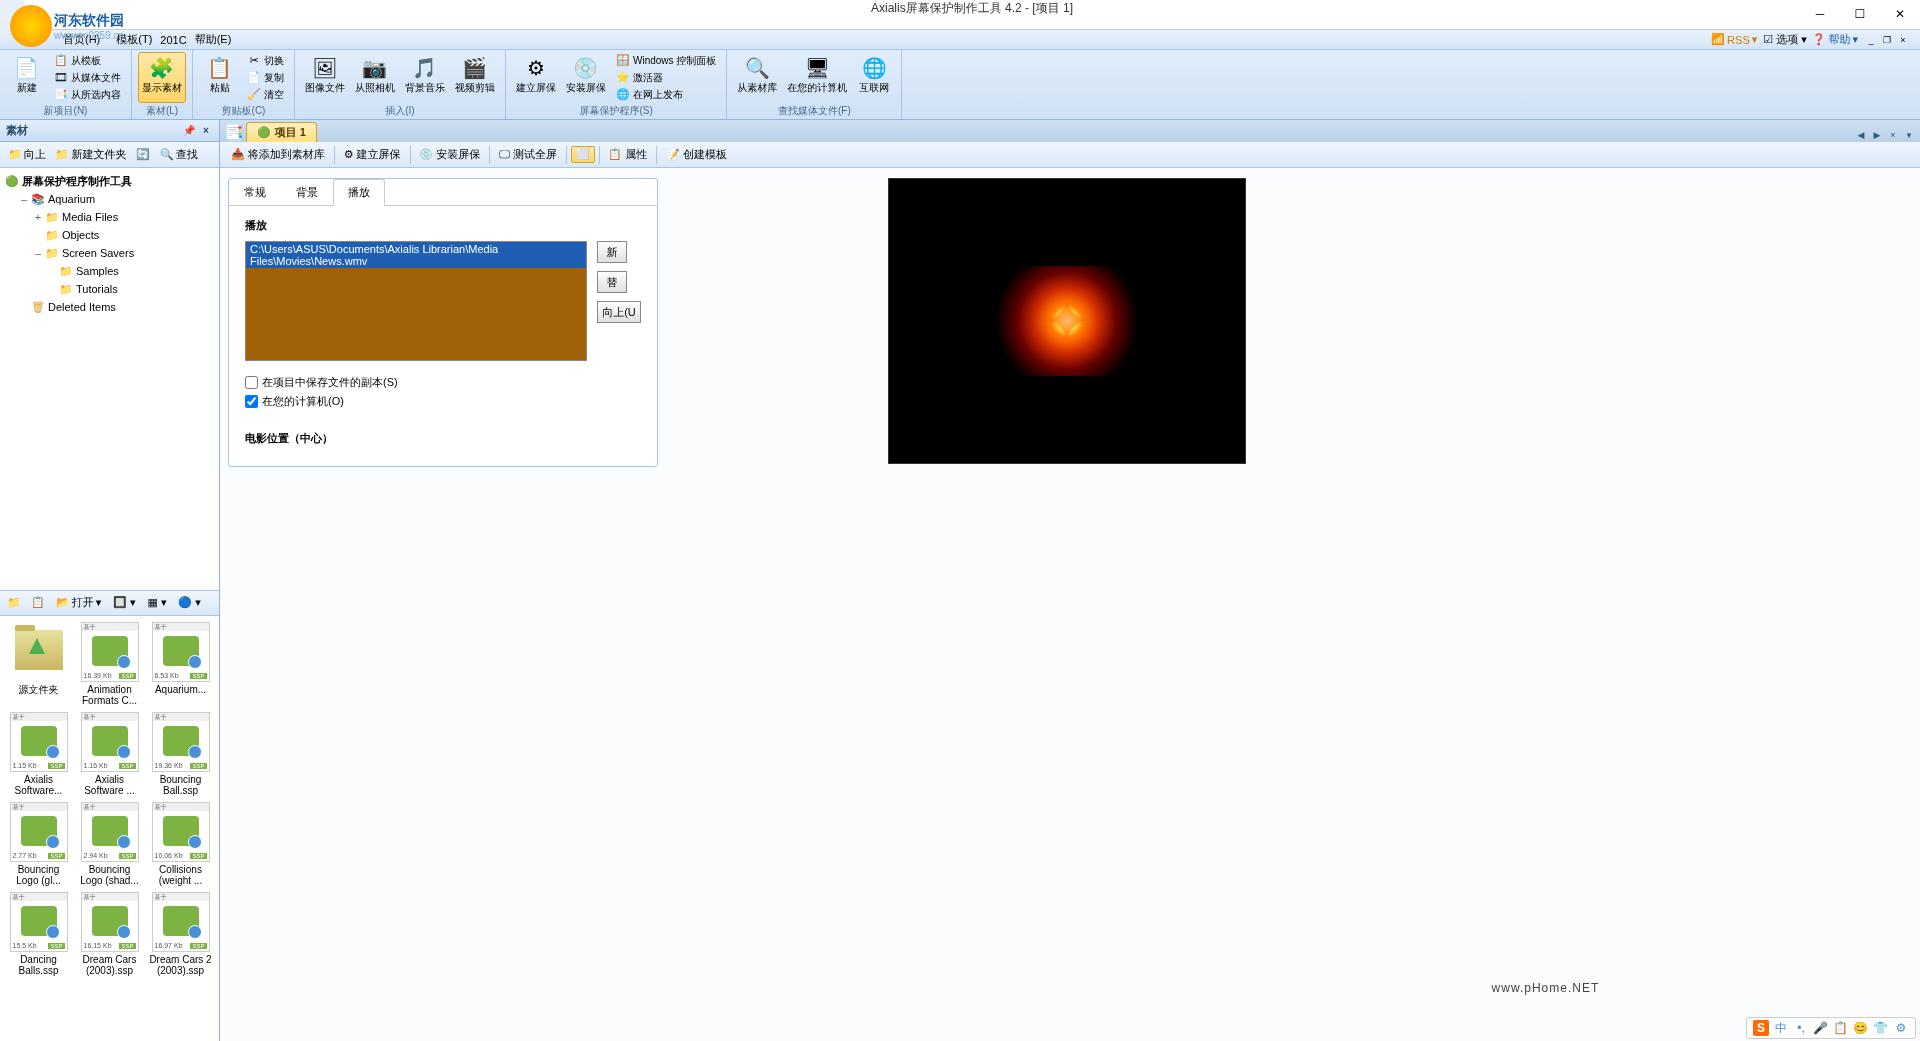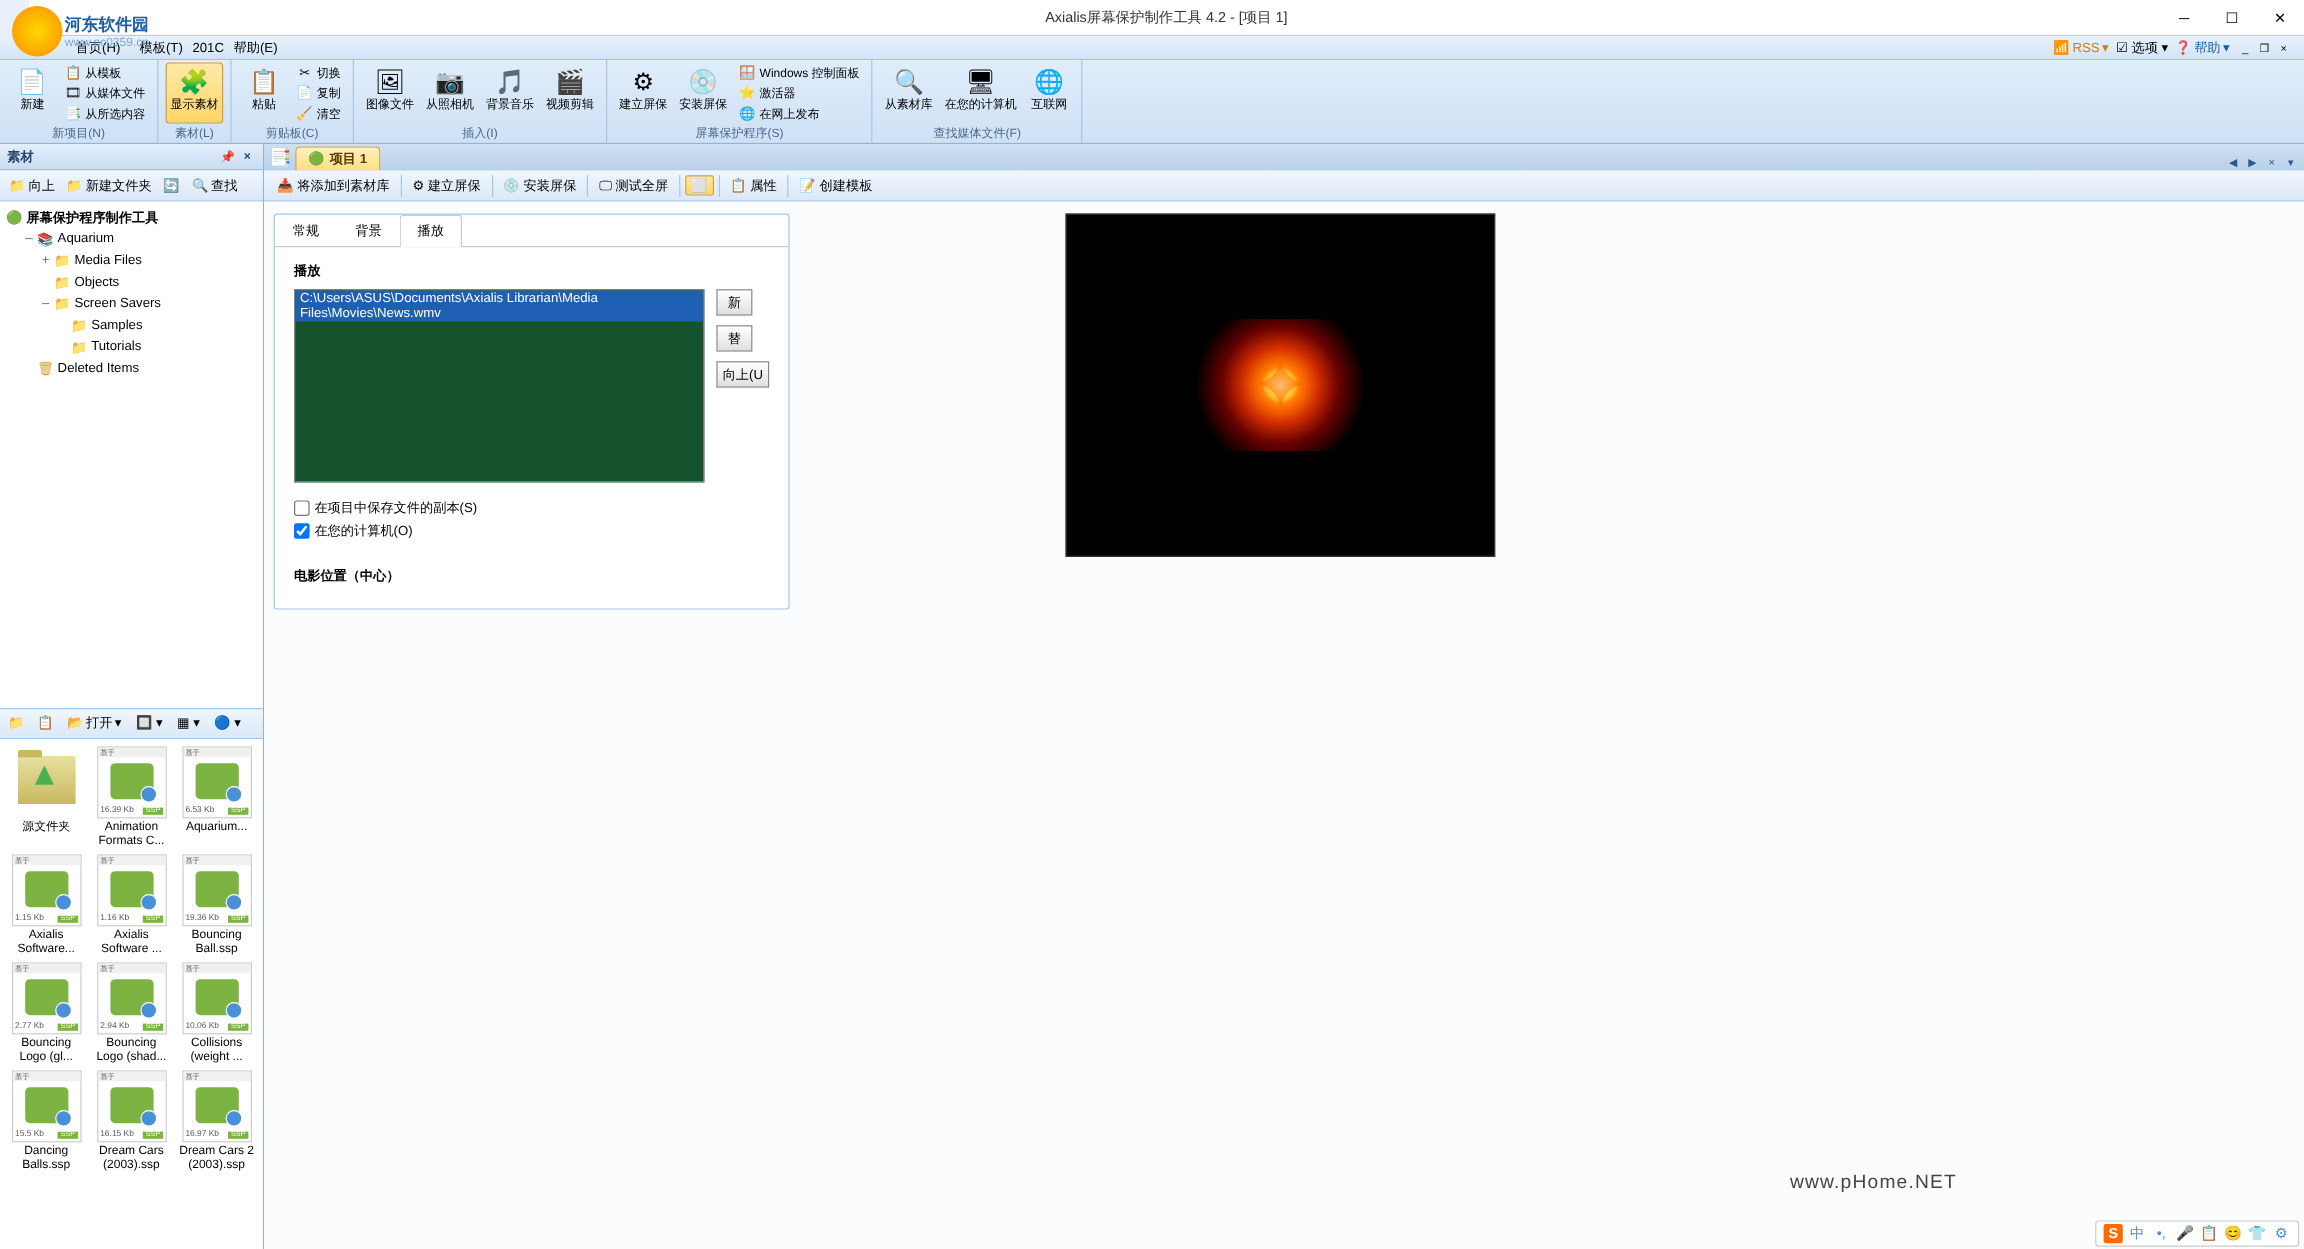--- a/index.html
+++ b/index.html
@@ -1,19 +1,19 @@
 <!DOCTYPE html>
 <html><head>
 <meta charset="utf-8">
 <style>
 * { margin: 0; padding: 0; box-sizing: border-box; font-family: "Microsoft YaHei", "SimSun", sans-serif; }
 body { width: 1920px; height: 1041px; background: #e8f0fa; overflow: hidden; position: relative; }
 
 
-.titlebar { height: 30px; background: #fff; display: flex; align-items: center; border-bottom: 1px solid #ccc; position: relative; margin-left: 24px; }
+.titlebar { height: 30px; background: #fff; display: flex; border-bottom: 1px solid #ccc; position: relative; margin-left: 24px; }
 .titlebar .title { position: absolute; left: 50%; transform: translateX(-50%); font-size: 12px; color: #333; }
 .titlebar .win-controls { margin-left: auto; display: flex; }
 .titlebar .win-btn { width: 40px; height: 28px; display: flex; align-items: center; justify-content: center; cursor: pointer; font-size: 12px; }
 
 .watermark { position: absolute; top: 5px; left: 10px; z-index: 100; display: flex; align-items: center; text-align: center; }
 .watermark .wm-icon { width: 42px; height: 42px; background: radial-gradient(circle, #ffd700, #ff8c00); border-radius: 50%; position: relative; }
 .watermark .wm-text { margin-left: 2px; }
 .watermark .wm-cn { font-size: 14px; font-weight: bold; color: #1a5fa6; }
 .watermark .wm-url { font-size: 10px; color: #7aa8d6; }
 
@@ -90,38 +90,38 @@
 
 .workspace { flex: 1; display: flex; background: #fafcfe; }
 .prop-panel { width: 440px; padding: 10px 0 0 8px; }
 .prop-card { width: 430px; border: 1px solid #a8c5e6; background: #fff; border-radius: 3px; }
 .prop-tabs { display: flex; border-bottom: 1px solid #ccc; }
 .prop-tab { padding: 5px 14px; font-size: 11px; cursor: pointer; border: 1px solid transparent; border-bottom: none; }
 .prop-tab.active { background: #fff; border-color: #ccc; border-radius: 3px 3px 0 0; margin-bottom: -1px; }
 .prop-body { padding: 12px 16px; font-size: 11px; }
 .prop-body .pb-title { font-weight: bold; margin-bottom: 8px; }
 .filelist-row { display: flex; gap: 10px; margin-bottom: 14px; }
-.filelist { width: 355px; height: 161px; border: 1px solid #888; background: #14532d; overflow: auto; }
+.filelist { width: 355px; height: 120px; border: 1px solid #888; background: #a16207; overflow: auto; }
 .filelist .fl-item { padding: 1px 4px; font-size: 11px; }
 .filelist .fl-item.selected { background: #1e5fb4; color: #fff; }
 .side-btns { display: flex; flex-direction: column; gap: 8px; }
 .side-btn { width: 30px; height: 22px; border: 1px solid #888; background: linear-gradient(#fff, #e0e0e0); font-size: 11px; display: flex; align-items: center; justify-content: center; cursor: pointer; }
 .radios { display: flex; flex-direction: column; gap: 4px; margin-bottom: 6px; }
 .radios label { display: flex; align-items: center; gap: 4px; }
 .checks { display: flex; flex-direction: column; gap: 4px; }
 .checks label { display: flex; align-items: center; gap: 4px; }
 .row2col { display: flex; gap: 40px; }
 .col-r .pb-title { margin-top: 22px; }
 
 .preview-area { flex: 1; padding: 10px; position: relative; }
 .preview-box { width: 358px; height: 286px; background: #000; border: 1px solid #333; margin-left: 218px; position: relative; overflow: hidden; }
 .preview-content { position: absolute; top: 50%; left: 50%; transform: translate(-50%, -50%); width: 140px; height: 110px; background: radial-gradient(circle at center, #fff8c0 0%, #ffdd40 8%, #ff6600 20%, #cc2200 35%, #660000 55%, #000 80%); border-radius: 2px; }
 .preview-content::before { content: ""; position: absolute; top: 50%; left: 50%; transform: translate(-50%, -50%); width: 28px; height: 28px; background: radial-gradient(circle, #ffffcc, #ffcc33, #ff6600); border-radius: 50%; box-shadow: 0 0 30px 10px rgba(255,140,0,0.6); }
 .preview-content::after { content: "✦"; position: absolute; top: 50%; left: 50%; transform: translate(-50%, -50%); font-size: 60px; color: rgba(255,80,0,0.4); }
-.preview-watermark { position: absolute; bottom: 46px; left: 66%; color: #444; font-size: 16px; letter-spacing: 1px; }
+.preview-watermark { position: absolute; bottom: 46px; left: 66%; color: #444; font-size: 12px; letter-spacing: 1px; }
 
 
 .tray { position: absolute; bottom: 2px; right: 4px; display: flex; align-items: center; gap: 4px; background: #fff; border: 1px solid #ccc; border-radius: 3px; padding: 2px 6px; font-size: 11px; }
 .tray .tray-icon { width: 16px; height: 16px; display: flex; align-items: center; justify-content: center; font-size: 12px; }
 
 
 .ic { display: inline-flex; align-items: center; justify-content: center; }
 .ic-folder { color: #d8a030; }
 .ic-green { color: #5a9a2a; }
 </style>

